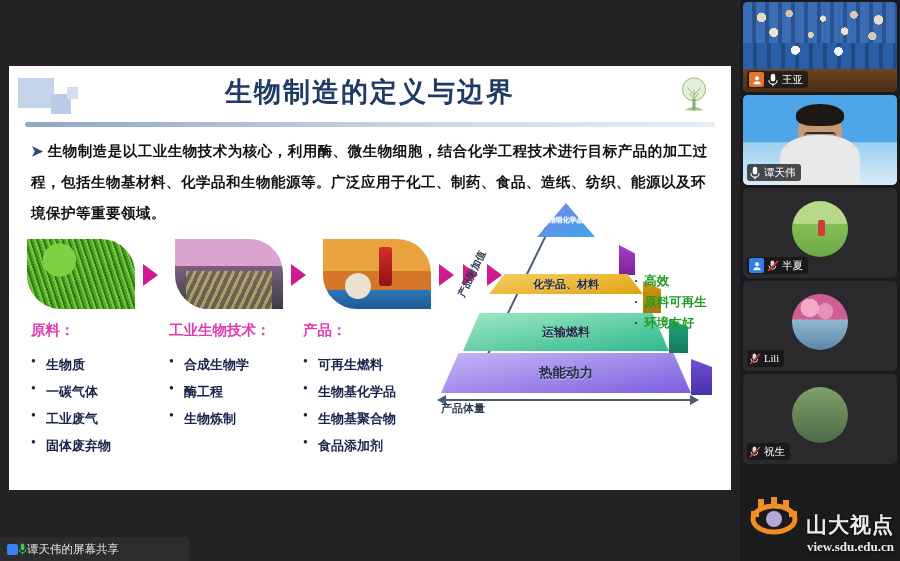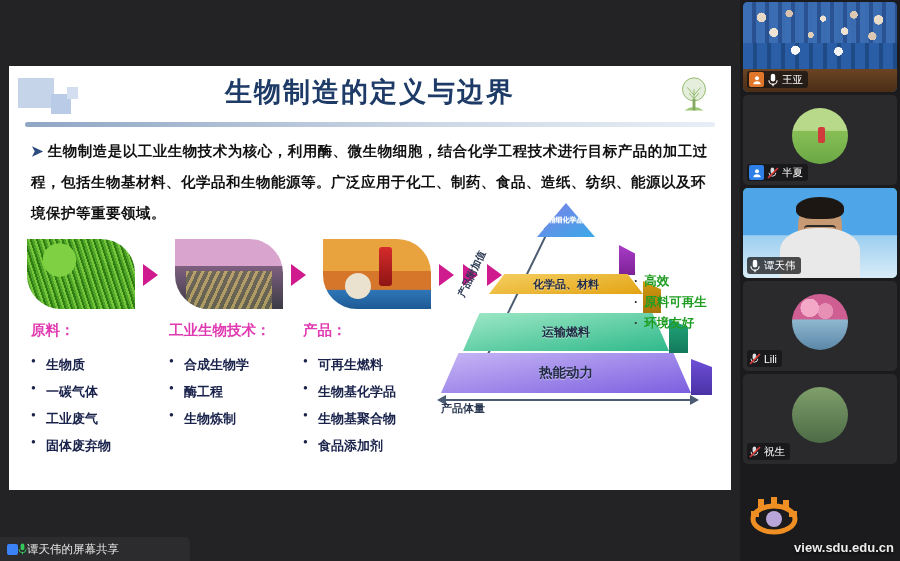--- a/index.html
+++ b/index.html
@@ -1,19 +1,19 @@
 <!DOCTYPE html>
 <html><head>
 <meta charset="utf-8">
 <style>
   * { box-sizing: border-box; margin:0; padding:0; }
   html,body { width:900px; height:561px; overflow:hidden; background:#1b1b1d; }
   body { font-family:"Liberation Sans", sans-serif; }
 
-  #app { position:relative; width:900px; height:561px; background:#1d4ed8; }
+  #app { position:relative; width:900px; height:561px; background:#1d4ed8;font-family:Liberation Serif, serif; }
 
   
   #share-area {
     position:absolute; left:0; top:0; width:740px; height:561px;
     background:#232325; overflow:hidden;
   }
   #slide {
     position:absolute; left:9px; top:66px; width:722px; height:424px;
     background:#ffffff; overflow:hidden;
   }
@@ -374,52 +374,52 @@
         </span>
         <svg class="micicon" viewBox="0 0 9 12">
           <rect x="2.6" y="0.6" width="3.8" height="6.6" rx="1.9" fill="#fff"></rect>
           <path d="M1 6.2a3.5 3.5 0 0 0 7 0" stroke="#fff" stroke-width="1" fill="none"></path>
           <rect x="4" y="9" width="1" height="2.4" fill="#fff"></rect>
         </svg>
         <span class="nm">王亚</span>
       </div>
     </div>
 
+    <div class="tile active">
+      <div class="sky">
+          <div class="head"></div>
+        </div>
+      <div class="nameplate">
+        <svg class="micicon" viewBox="0 0 9 12">
+          <rect x="2.6" y="0.6" width="3.8" height="6.6" rx="1.9" fill="#fff"></rect>
+          <path d="M1 6.2a3.5 3.5 0 0 0 7 0" stroke="#fff" stroke-width="1" fill="none"></path>
+          <rect x="4" y="9" width="1" height="2.4" fill="#fff"></rect>
+        </svg>
+        <span class="nm">谭天伟</span>
+      </div>
+    </div>
+
     <div class="tile">
       <div class="avatar av-golf"></div>
       <div class="nameplate">
         <span class="badge">
           <svg viewBox="0 0 12 12">
               <circle cx="6" cy="4" r="2.4"></circle>
               <path d="M1.6 11c0-2.4 2-3.6 4.4-3.6s4.4 1.2 4.4 3.6z"></path>
             </svg>
         </span>
         <svg class="micicon" viewBox="0 0 12 12">
           <rect x="3.6" y="0.6" width="3.6" height="6.2" rx="1.8" fill="#ddd"></rect>
           <path d="M2 5.8a3.4 3.4 0 0 0 6.8 0" stroke="#ddd" stroke-width="1" fill="none"></path>
           <line x1="1" y1="11" x2="11" y2="1" stroke="#e03b3b" stroke-width="1.6"></line>
         </svg>
         <span class="nm">半夏</span>
       </div>
     </div>
 
-    <div class="tile active">
-      <div class="sky">
-          <div class="head"></div>
-        </div>
-      <div class="nameplate">
-        <svg class="micicon" viewBox="0 0 9 12">
-          <rect x="2.6" y="0.6" width="3.8" height="6.6" rx="1.9" fill="#fff"></rect>
-          <path d="M1 6.2a3.5 3.5 0 0 0 7 0" stroke="#fff" stroke-width="1" fill="none"></path>
-          <rect x="4" y="9" width="1" height="2.4" fill="#fff"></rect>
-        </svg>
-        <span class="nm">谭天伟</span>
-      </div>
-    </div>
-
 
     <div class="tile">
       <div class="avatar av-sakura"></div>
       <div class="nameplate">
         <svg class="micicon" viewBox="0 0 12 12">
           <rect x="3.6" y="0.6" width="3.6" height="6.2" rx="1.8" fill="#ddd"></rect>
           <path d="M2 5.8a3.4 3.4 0 0 0 6.8 0" stroke="#ddd" stroke-width="1" fill="none"></path>
           <line x1="1" y1="11" x2="11" y2="1" stroke="#e03b3b" stroke-width="1.6"></line>
         </svg>
         <span class="nm">Lili</span>
@@ -445,16 +445,17 @@
       <g fill="#ef8e22">
         <rect x="8" y="2" width="6" height="9"></rect>
           <rect x="21" y="0" width="6" height="10"></rect>
         <rect x="33" y="3" width="6" height="9"></rect>
         <rect x="1" y="14" width="8" height="6"></rect>
           <rect x="39" y="14" width="8" height="6"></rect>
       </g>
       <ellipse cx="24" cy="22" rx="21" ry="13" fill="none" stroke="#ef8e22" stroke-width="5"></ellipse>
       <circle cx="24" cy="22" r="8" fill="#b9a6d8"></circle>
     </svg>
+    <div class="wtext">山大视点</div>
     <div class="wurl">view.sdu.edu.cn</div>
   </div>
 
 </div>
 
 </body></html>

